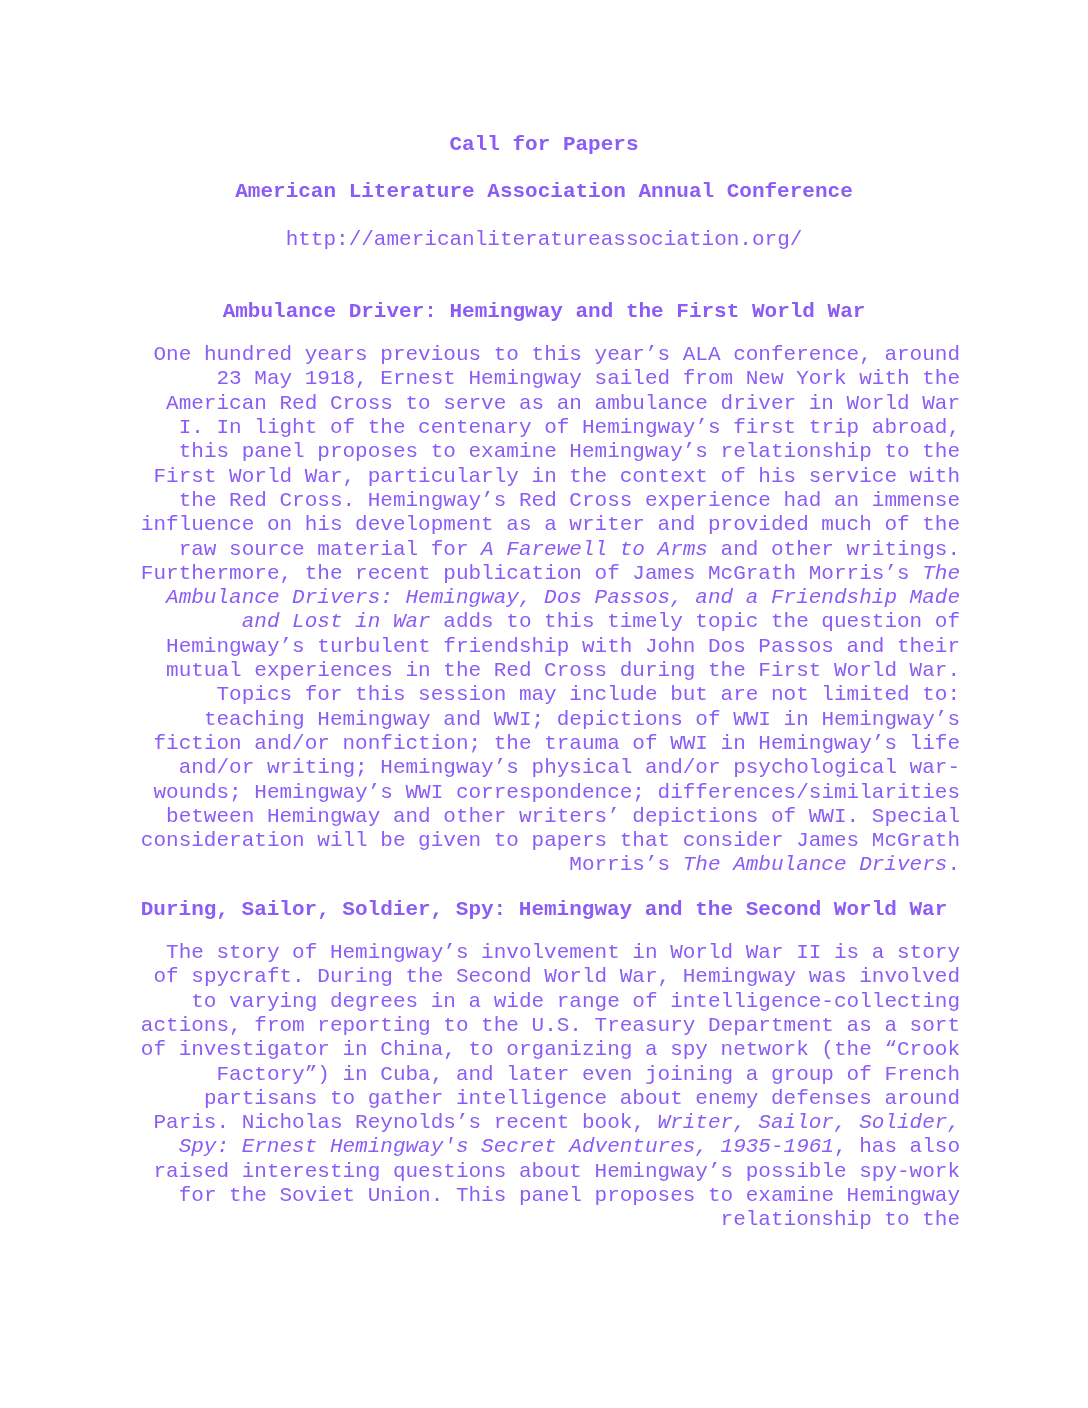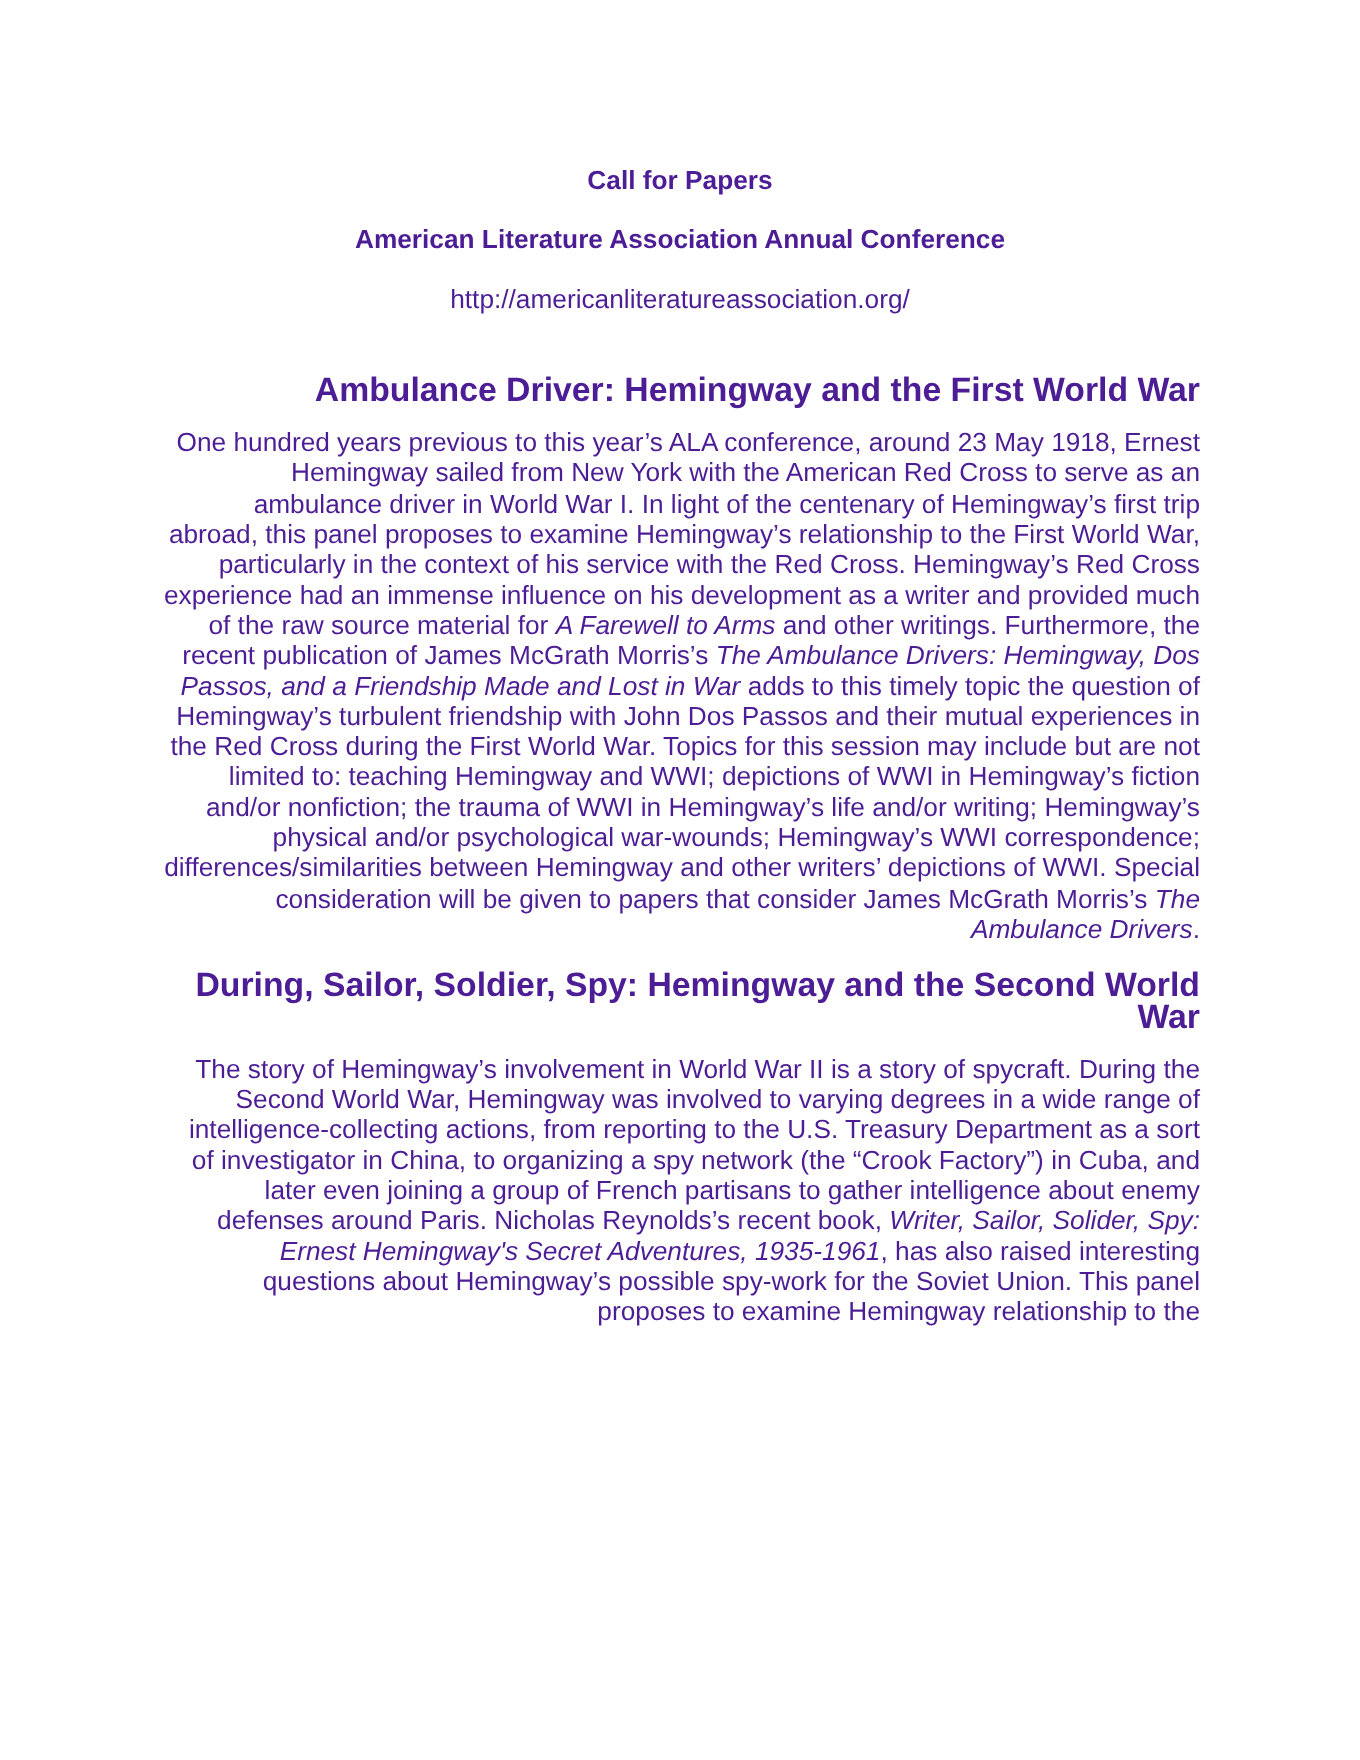--- a/index.html
+++ b/index.html
@@ -6,47 +6,47 @@
     margin: 0;
     padding: 0;
     background: #ffffff;
   }
   .doc-page {
     position: relative;
     width: 1088px;
     height: 1408px;
     margin: 0 auto;
     background: #ffffff;
-    color: #4c1d95;
+    color: #8b5cf6;
     box-sizing: border-box;
     padding: 133px 128px 0 128px;
     overflow: hidden;
-    font-family: Liberation Sans, sans-serif;
+    font-family: Liberation Mono, monospace;
     font-size: 21px;
     line-height: 24.3px;
   }
   .title-line {
     text-align: center;
     font-weight: bold;
     font-size: 21px;
     margin: 0 0 23px 0;
   }
   .url-line {
     text-align: center;
     font-weight: normal;
     margin: 0 0 48px 0;
   }
   .intro-line {
     text-align: left;
     margin: 0 0 64px 0;
   }
   .section-heading {
     font-weight: bold;
-    font-size: 27px;
-    text-align: right;
+    font-size: 21px;
+    text-align: center;
     margin: 0 0 19px 0;
   }
   .body-para {
     text-align: right;
     margin: 0 0 20px 2px;
   }
 </style>
 </head>
 <body>
 

